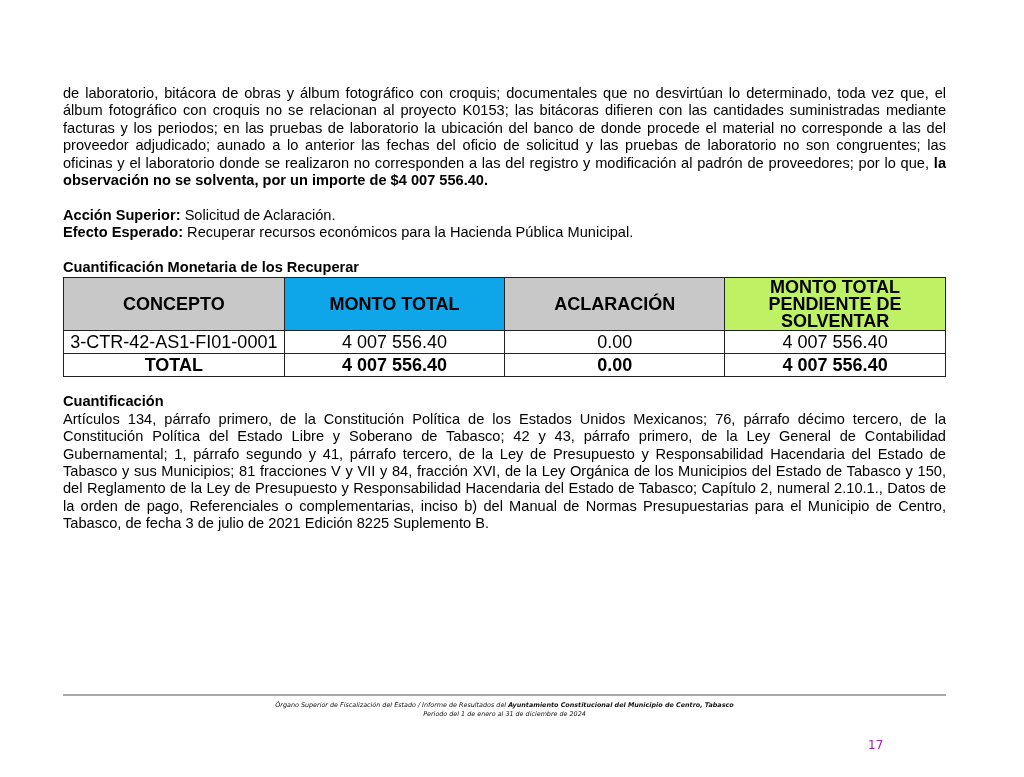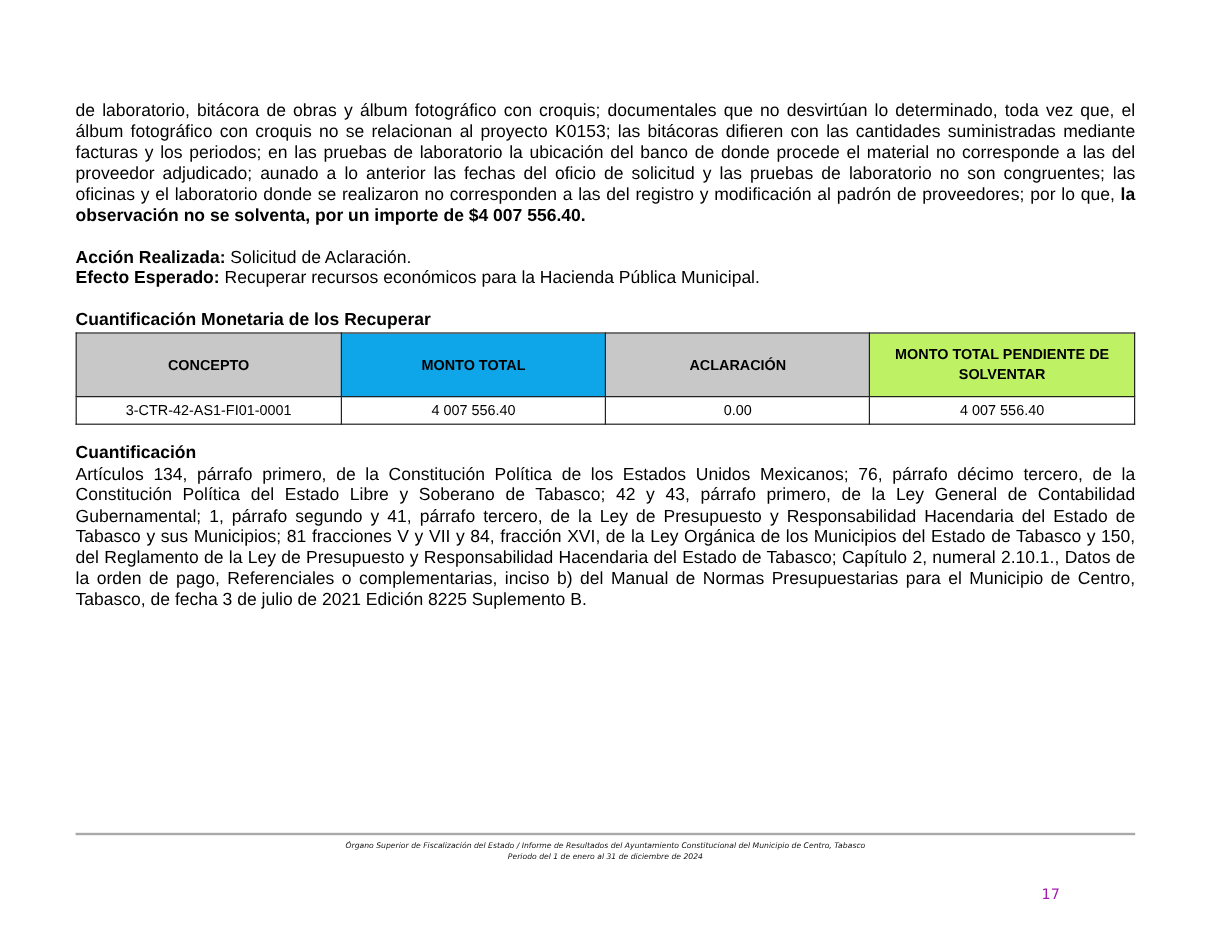--- a/index.html
+++ b/index.html
@@ -31,21 +31,21 @@
     .para b { font-weight: bold; }
     .gap { height: 17.4px; }
     .section-title {
       font-weight: bold;
       margin: 0;
     }
     table.money {
       border-collapse: collapse;
       width: 883px;
       margin-top: 1px;
-      font-size: 12px;
+      font-size: 18px;
     }
     table.money th, table.money td {
       border: 1px solid #222;
       padding: 0 3px;
     }
     table.money th {
       background: #c8c8c8;
       font-weight: bold;
       text-align: center;
       line-height: 17px;
@@ -75,40 +75,40 @@
       left: 63px;
       top: 701px;
       width: 883px;
       text-align: center;
       font-family: "DejaVu Sans", sans-serif;
       font-style: italic;
       font-size: 6.4px;
       line-height: 9px;
       color: #111;
     }
-    .footer-text b { font-weight: normal; }
+    .footer-text b { font-weight: bold; }
     .page-number {
       position: absolute;
       left: 868px;
       top: 738px;
       font-family: "DejaVu Sans", sans-serif;
       font-size: 12px;
       color: #a21caf;
     }
   </style>
 </head>
 <body>
 
 <div class="page">
 
   <p class="para"><span>de laboratorio, bitácora de obras y álbum fotográfico con croquis; documentales que no desvirtúan lo determinado, toda vez que, el álbum fotográfico con croquis no se relacionan al proyecto K0153; las bitácoras difieren con las cantidades suministradas mediante facturas y los periodos; en las pruebas de laboratorio la ubicación del banco de donde procede el material no corresponde a las del proveedor adjudicado; aunado a lo anterior las fechas del oficio de solicitud y las pruebas de laboratorio no son congruentes; las oficinas y el laboratorio donde se realizaron no corresponden a las del registro y modificación al padrón de proveedores; por lo que, </span><b>la observación no se solventa, por un importe de $4 007 556.40.</b></p>
 
   <div class="gap"></div>
 
-  <p class="para"><b>Acción Realizada:</b><span> Solicitud de Aclaración.</span></p>
+  <p class="para"><b>Acción Superior:</b><span> Solicitud de Aclaración.</span></p>
   <p class="para"><b>Efecto Esperado:</b><span> Recuperar recursos económicos para la Hacienda Pública Municipal.</span></p>
 
   <div class="gap"></div>
 
   <p class="section-title">Cuantificación Monetaria de los Recuperar</p>
 
   <table class="money">
     <colgroup>
       <col class="c1">
         <col class="c2">
@@ -123,20 +123,26 @@
         <th style="background: #bef264;"><span>MONTO TOTAL PENDIENTE DE SOLVENTAR</span></th>
       </tr>
     </thead>
     <tbody>
       <tr>
         <td class="c">3-CTR-42-AS1-FI01-0001</td>
         <td class="r">4 007 556.40</td>
         <td class="r">0.00</td>
         <td class="r">4 007 556.40</td>
       </tr>
+      <tr class="total">
+        <td class="c">TOTAL</td>
+        <td class="r">4 007 556.40</td>
+        <td class="r">0.00</td>
+        <td class="r">4 007 556.40</td>
+      </tr>
     </tbody>
   </table>
 
   <div class="gap" style="height:16px"></div>
 
   <p class="section-title">Cuantificación</p>
   <p class="para">Artículos 134, párrafo primero, de la Constitución Política de los Estados Unidos Mexicanos; 76, párrafo décimo tercero, de la Constitución Política del Estado Libre y Soberano de Tabasco; 42 y 43, párrafo primero, de la Ley General de Contabilidad Gubernamental; 1, párrafo segundo y 41, párrafo tercero, de la Ley de Presupuesto y Responsabilidad Hacendaria del Estado de Tabasco y sus Municipios; 81 fracciones V y VII y 84, fracción XVI, de la Ley Orgánica de los Municipios del Estado de Tabasco y 150, del Reglamento de la Ley de Presupuesto y Responsabilidad Hacendaria del Estado de Tabasco; Capítulo 2, numeral 2.10.1., Datos de la orden de pago, Referenciales o complementarias, inciso b) del Manual de Normas Presupuestarias para el Municipio de Centro, Tabasco, de fecha 3 de julio de 2021 Edición 8225 Suplemento B.</p>
 
 </div>
 

